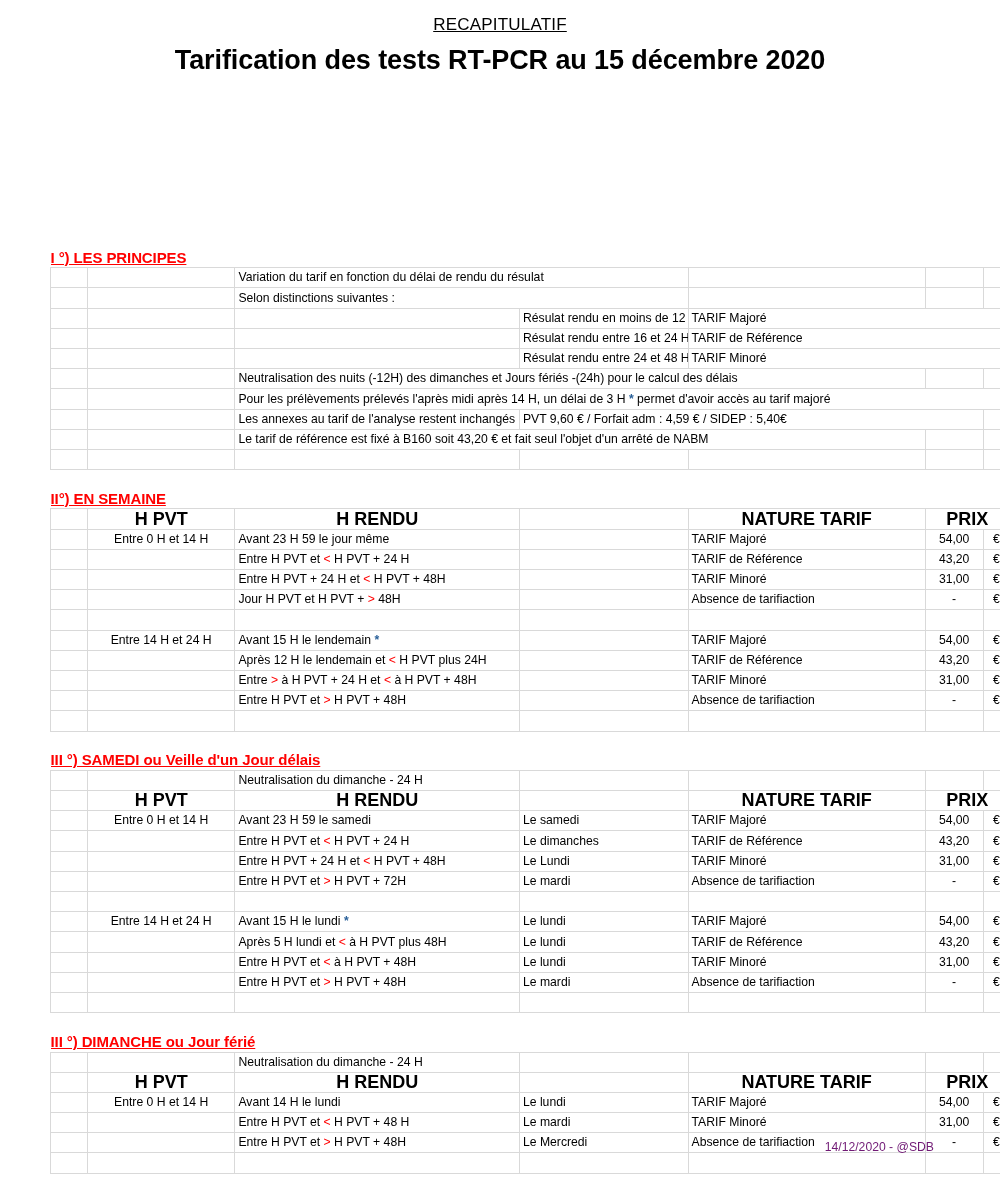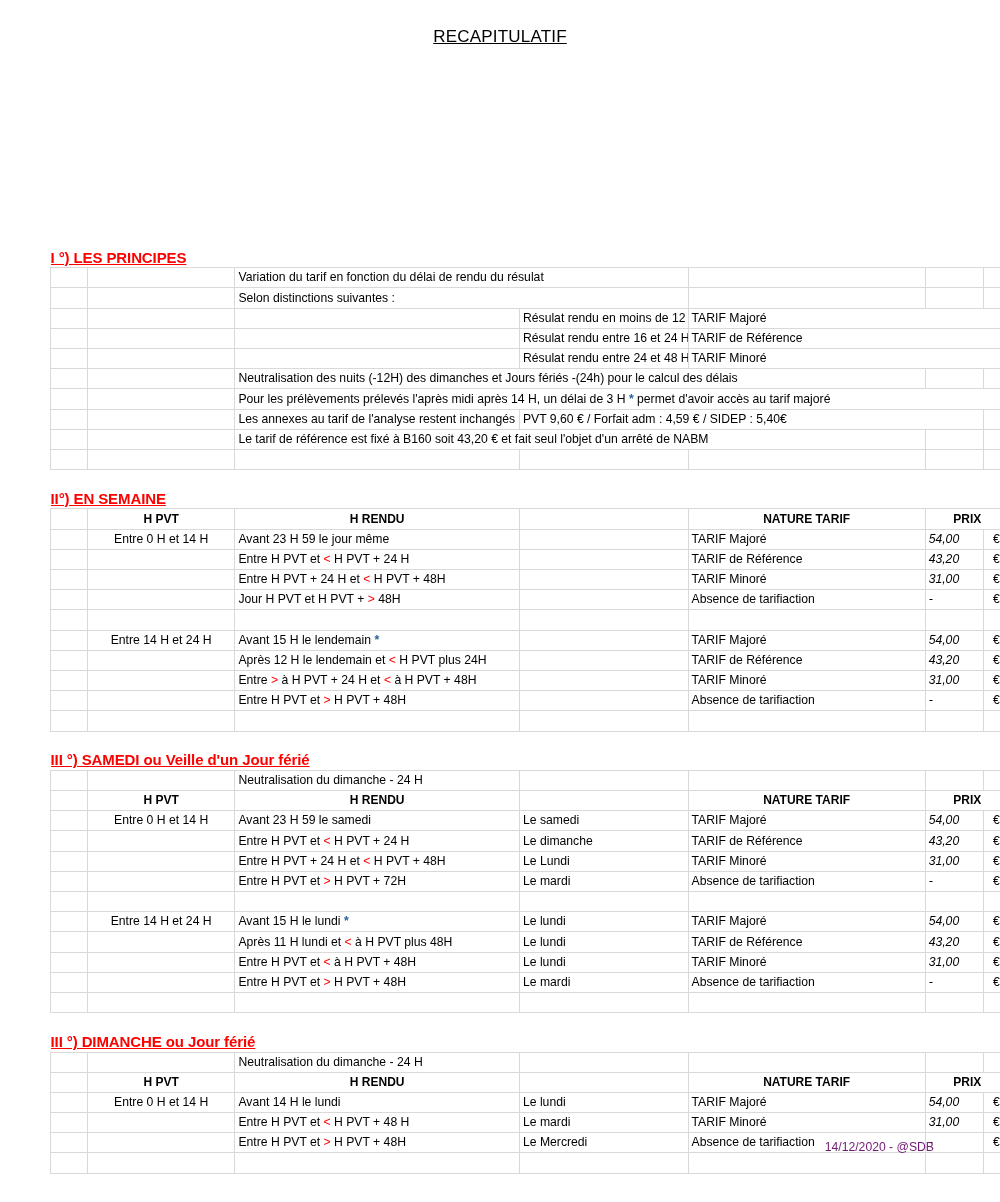--- a/index.html
+++ b/index.html
@@ -13,21 +13,21 @@
     height: 1202px;
     font-family: "Liberation Sans", sans-serif;
     color: #000000;
     position: relative;
     overflow: hidden;
   }
 
   
   .title-block {
     text-align: center;
-    padding-top: 26px;
+    padding-top: 14px;
   }
   .doc-kicker {
     font-size: 17px;
     font-weight: 400;
     text-decoration: underline;
     letter-spacing: 0.2px;
     line-height: 1.25;
   }
   .doc-title {
     font-size: 27px;
@@ -80,25 +80,25 @@
     padding-left: 0 !important;
     letter-spacing: -0.1px;
     text-decoration: underline;
   }
   tr.section-row td { border: none; }
 
   
   .colhead {
     font-weight: bold;
     text-align: center;
-    font-size: 12px;
+    font-size: 18px;
   }
 
   .center { text-align: center; margin-left: 12px; }
-  .right  { text-align: left; padding-right: 6px; font-style: italic; }
+  .right  { text-align: center; padding-right: 6px; }
   .lead   { padding-left: 5px; }
 
   
   .op { color: #ff0000; }
   
   .star { color: #2a6099; font-weight: bold; }
 
   
   .clip-right { overflow: visible; }
 
@@ -109,20 +109,21 @@
     top: 1140px;
     font-size: 12.2px;
     color: #701a75;
   }
 </style>
 </head>
 <body>
 
 <div class="title-block">
   <div class="doc-kicker">RECAPITULATIF</div>
+  <div class="doc-title">Tarification des tests RT-PCR au 15 décembre 2020</div>
 </div>
 
 <table class="sheet">
   <colgroup>
     <col class="c1">
       <col class="c2">
       <col class="c3">
       <col class="c4">
       <col class="c5">
       <col class="c6">
@@ -327,21 +328,21 @@
       <tr class="spacer">
         <td></td>
         <td></td>
         <td></td>
         <td></td>
         <td></td>
         <td></td>
         <td></td>
       </tr>
       <tr class="section-row">
-        <td class="section-head" colspan="3">III °) SAMEDI ou Veille d'un Jour férié</td>
+        <td class="section-head" colspan="3">III °) SAMEDI ou Veille d'un Jour délais</td>
         <td></td>
         <td></td>
         <td></td>
         <td></td>
       </tr>
       <tr>
         <td></td>
         <td></td>
         <td class="lead">Neutralisation du dimanche - 24 H</td>
         <td></td>
@@ -363,21 +364,21 @@
         <td class="lead"><span>Avant 23 H 59 le samedi</span></td>
         <td class="lead">Le samedi</td>
         <td class="lead">TARIF Majoré</td>
         <td class="right">54,00</td>
         <td class="center">€</td>
       </tr>
       <tr>
         <td></td>
         <td class="center"></td>
         <td class="lead"><span>Entre H PVT et </span><span class="op">&lt;</span><span> H PVT + 24 H</span></td>
-        <td class="lead">Le dimanche</td>
+        <td class="lead">Le dimanches</td>
         <td class="lead">TARIF de Référence</td>
         <td class="right">43,20</td>
         <td class="center">€</td>
       </tr>
       <tr>
         <td></td>
         <td class="center"></td>
         <td class="lead"><span>Entre H PVT + 24 H  et </span><span class="op">&lt;</span><span> H PVT + 48H</span></td>
         <td class="lead">Le Lundi</td>
         <td class="lead">TARIF Minoré</td>
@@ -407,21 +408,21 @@
         <td class="center">Entre 14 H et 24 H</td>
         <td class="lead"><span>Avant 15 H le lundi  </span><span class="star">*</span></td>
         <td class="lead">Le lundi</td>
         <td class="lead">TARIF Majoré</td>
         <td class="right">54,00</td>
         <td class="center">€</td>
       </tr>
       <tr>
         <td></td>
         <td class="center"></td>
-        <td class="lead"><span>Après 11 H lundi et </span><span class="op">&lt;</span><span> à H PVT plus 48H</span></td>
+        <td class="lead"><span>Après 5 H lundi et </span><span class="op">&lt;</span><span> à H PVT plus 48H</span></td>
         <td class="lead">Le lundi</td>
         <td class="lead">TARIF de Référence</td>
         <td class="right">43,20</td>
         <td class="center">€</td>
       </tr>
       <tr>
         <td></td>
         <td class="center"></td>
         <td class="lead"><span>Entre H PVT et </span><span class="op">&lt;</span><span> à H PVT + 48H</span></td>
         <td class="lead">Le lundi</td>

